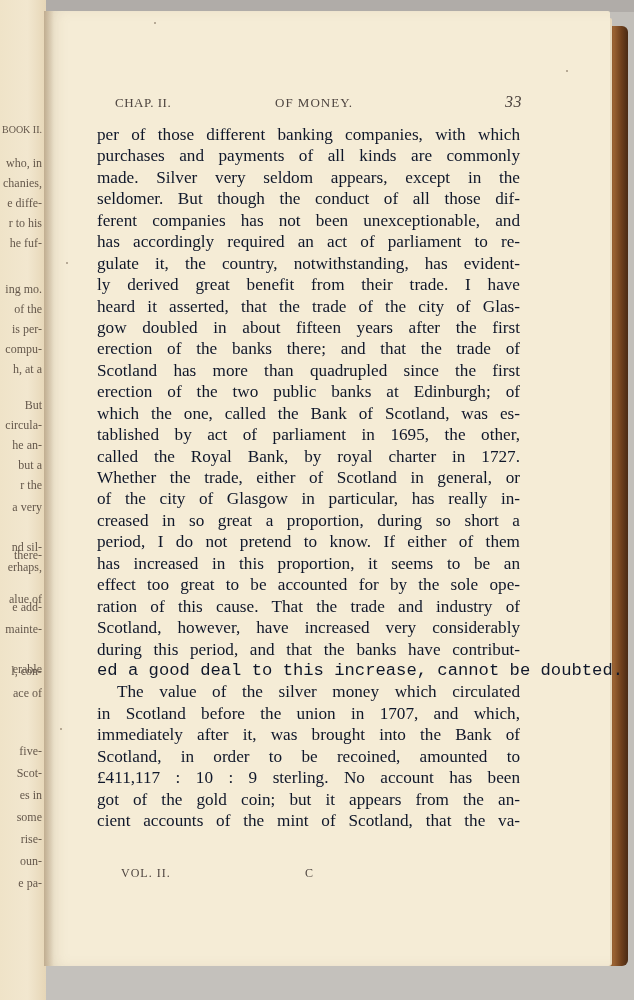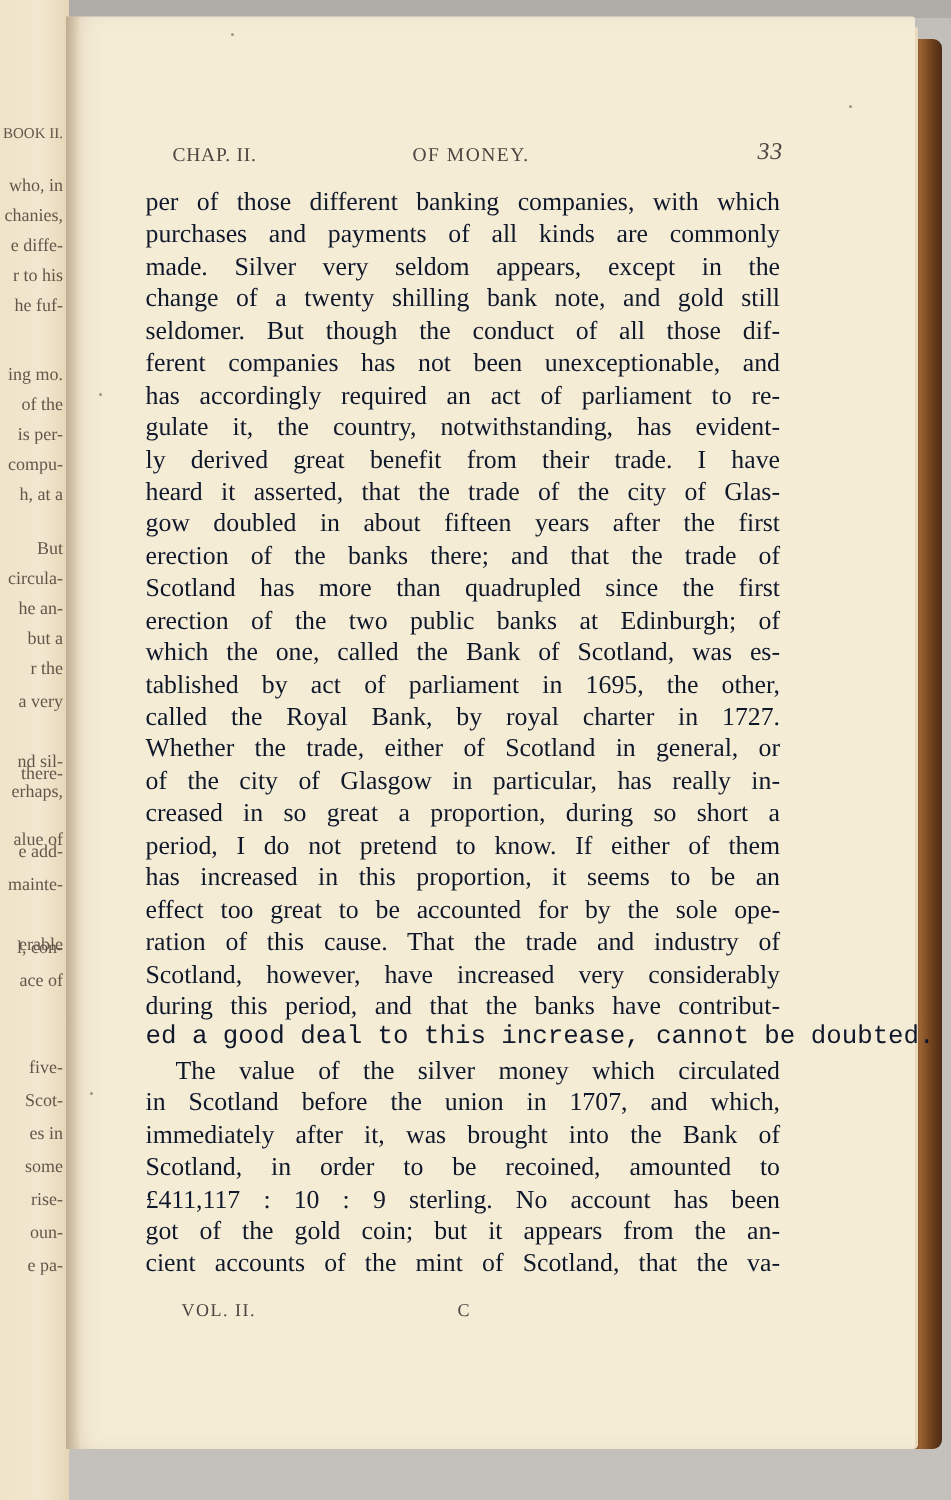--- a/index.html
+++ b/index.html
@@ -30,21 +30,21 @@
   }
   
   .left-page {
     position:absolute; left:0; top:0; width:46px; height:1000px;
     background:linear-gradient(90deg,#efe3c8 0%,#f2e7cf 60%,#e6d6b7 100%);
     overflow:hidden;
   }
   .left-page .frag {
     position:absolute; right:4px;
     font-size:12px; color:#4a3d33; white-space:nowrap;
-    filter:blur(0.5px); opacity:0.85;
+    filter:blur(0.5px); opacity:0.85;margin-top:40px;
   }
   
   .right-page {
     position:absolute; left:44px; top:11px; width:566px; height:955px;
     background:#f5ecd6;
     box-shadow: inset 14px 0 18px -10px rgba(120,95,60,0.35);
     border-radius:0 2px 2px 0;
   }
   .gutter {
     position:absolute; left:44px; top:11px; width:10px; height:955px;
@@ -130,21 +130,20 @@
 <div class="running-head">
   <span class="chap">CHAP. II.</span>
   <span class="title">OF MONEY.</span>
   <span class="pageno">33</span>
 </div>
 
 <div class="body-text">
   <span class="line">per of those different banking companies, with which</span>
   <span class="line">purchases and payments of all kinds are commonly</span>
   <span class="line">made.  Silver very seldom appears, except in the</span>
-  <span class="line">change of a twenty shilling bank note, and gold still</span>
   <span class="line">seldomer.  But though the conduct of all those dif-</span>
   <span class="line">ferent companies has not been unexceptionable, and</span>
   <span class="line">has accordingly required an act of parliament to re-</span>
   <span class="line">gulate it, the country, notwithstanding, has evident-</span>
   <span class="line">ly derived great benefit from their trade.  I have</span>
   <span class="line">heard it asserted, that the trade of the city of Glas-</span>
   <span class="line">gow doubled in about fifteen years after the first</span>
   <span class="line">erection of the banks there; and that the trade of</span>
   <span class="line">Scotland has more than quadrupled since the first</span>
   <span class="line">erection of the two public banks at Edinburgh; of</span>

